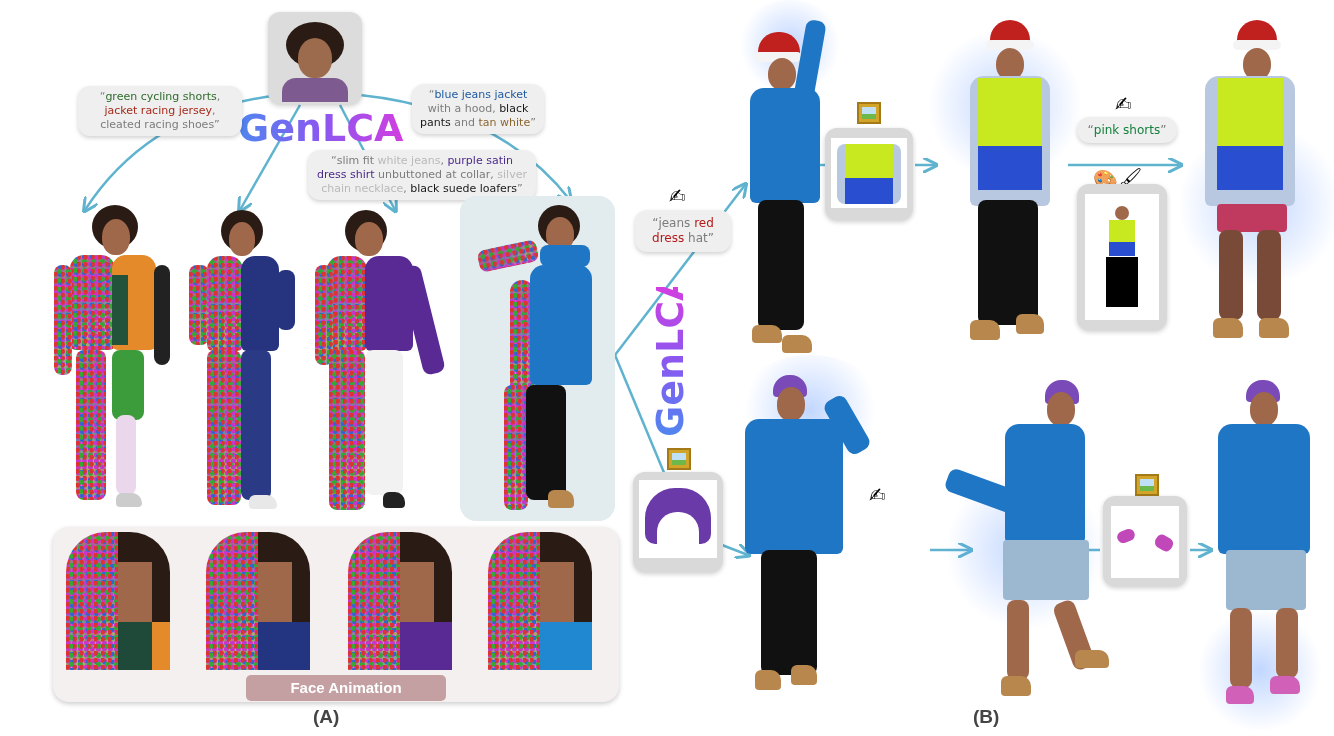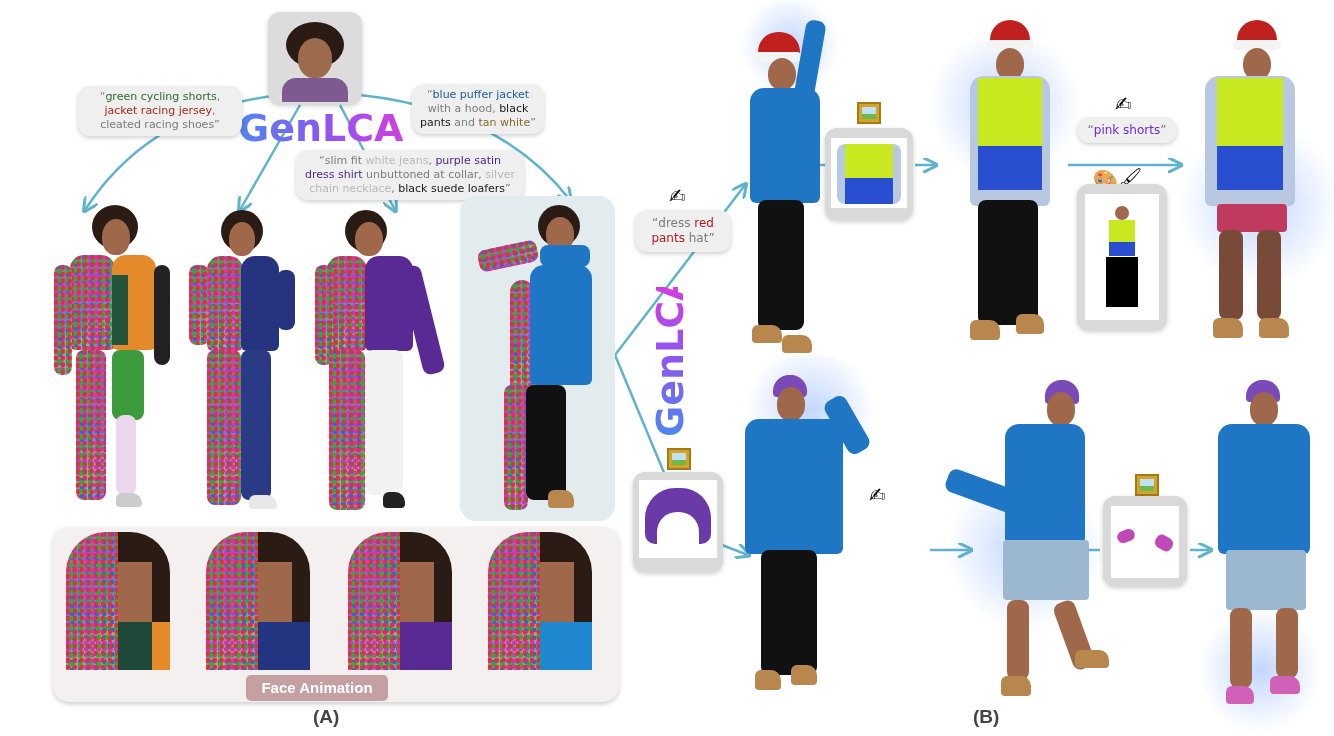--- a/index.html
+++ b/index.html
@@ -18,21 +18,21 @@
   .c-green { color: #2e6b2a; }
   .c-darkred { color: #a52a1a; }
   .c-navy { color: #1f3a78; }
   .c-lightgray { color: #b9b9b9; }
   .c-purple { color: #4b2a8a; }
   .c-black { color: #1a1a1a; }
   .c-tan { color: #8a6630; }
   .c-blue { color: #1f5aa0; }
   .c-steel { color: #3b6a98; }
   .c-red { color: #b31a1a; }
-  .c-pink { color: #6d28d9; }
+  .c-pink { color: #15803d; }
 
   .logo {
     font-family: "DejaVu Sans", sans-serif; font-weight: bold;
     background: linear-gradient(90deg, #4f86f0, #8a58f0, #d23ee0);
     -webkit-background-clip: text; background-clip: text; color: transparent;
   }
 
   
   .figure { position: absolute; }
   .head { position: absolute; border-radius: 50% 50% 45% 45%; background: #a0684a; }
@@ -106,26 +106,26 @@
     </div>
   </div>
 
   <div class="abs logo" style="left:238px;top:106px;font-size:38px;line-height:44px;">GenLCA</div>
 
   <div class="bubble" style="left:78px;top:86px;width:164px;">
     <span>“</span><b class="c-green">green cycling shorts</b><span>, </span><br><b class="c-darkred">jacket racing jersey</b><span>, cleated racing shoes”</span>
   </div>
 
 
-  <div class="bubble" style="left:296px;top:150px;width:228px;">
+  <div class="bubble" style="left:308px;top:150px;width:228px;">
     <span>“slim fit </span><span class="c-lightgray">white jeans</span><span>, </span><b class="c-purple">purple satin dress shirt</b><span> unbuttoned at collar, </span><span class="c-lightgray">silver chain necklace</span><span>, </span><span class="c-black">black suede loafers</span><span>”</span>
   </div>
 
   <div class="bubble" style="left:412px;top:84px;width:132px;">
-    <span>“</span><b class="c-blue">blue puffer jacket</b><span> with a hood, </span><b class="c-black">black pants</b><span> and </span><b class="c-tan">tan white</b><span>”</span>
+    <span>“</span><b class="c-blue">blue jeans jacket</b><span> with a hood, </span><b class="c-black">black pants</b><span> and </span><b class="c-tan">tan white</b><span>”</span>
   </div>
 
   <div class="figure" style="left:50px;top:205px;width:130px;height:315px;">
     <div class="afro" style="left:42px;top:0;width:46px;height:44px;"></div>
     <div class="head" style="left:52px;top:14px;width:28px;height:36px;"></div>
     <div class="torso mesh" style="left:20px;top:50px;width:45px;height:95px;"></div>
     <div class="torso" style="left:62px;top:50px;width:44px;height:95px;background:#e48a2a;"></div>
     <div class="abs" style="left:62px;top:70px;width:16px;height:70px;background:#23533a;"></div>
     <div class="limb mesh" style="left:4px;top:60px;width:18px;height:110px;"></div>
     <div class="limb" style="left:104px;top:60px;width:16px;height:100px;background:#222;"></div>
@@ -191,33 +191,33 @@
       <div class="abs" style="left:52px;top:0;width:52px;height:90px;background:#2a1c14;border-radius:0 40px 0 0;"></div>
       <div class="abs" style="left:52px;top:30px;width:34px;height:60px;background:#a0684a;"></div>
       <div class="abs" style="left:52px;top:90px;width:52px;height:48px;background:#5a2a94;"></div>
     </div>
     <div class="abs" style="left:435px;top:5px;width:104px;height:138px;">
       <div class="abs mesh" style="left:0;top:0;width:52px;height:138px;border-radius:40px 0 0 0;"></div>
       <div class="abs" style="left:52px;top:0;width:52px;height:90px;background:#2a1c14;border-radius:0 40px 0 0;"></div>
       <div class="abs" style="left:52px;top:30px;width:34px;height:60px;background:#a0684a;"></div>
       <div class="abs" style="left:52px;top:90px;width:52px;height:48px;background:#2088d0;"></div>
     </div>
-    <div class="abs" style="left:193px;top:148px;width:142px;height:26px;background:#c4a0a2;border-radius:5px;color:#fff;font-family:'Liberation Sans',sans-serif;font-weight:bold;font-size:15px;line-height:26px;text-align:center;">Face Animation</div>
+    <div class="abs" style="left:193px;top:148px;width:200px;height:26px;background:#c4a0a2;border-radius:5px;color:#fff;font-family:'Liberation Sans',sans-serif;font-weight:bold;font-size:15px;line-height:26px;text-align:center;">Face Animation</div>
   </div>
 
   <div class="panel-label" style="left:313px;top:706px;">(A)</div>
 </div>
 
 <div class="abs" style="left:625px;top:0;width:709px;height:736px;">
 
   <div class="abs logo" style="left:-30px;top:340px;font-size:38px;line-height:44px;transform:rotate(-90deg);transform-origin:center;width:150px;text-align:center;">GenLCA</div>
 
   <div class="hand-icon" style="left:44px;top:186px;">✍</div>
   <div class="bubble" style="left:10px;top:210px;width:96px;font-size:12px;line-height:15px;padding:6px 8px;">
-    <span>“dress </span><b class="c-red">red pants</b><span> hat”</span>
+    <span>“jeans </span><b class="c-red">red dress</b><span> hat”</span>
   </div>
 
   <div class="glow" style="left:110px;top:0;width:110px;height:90px;"></div>
   <div class="figure" style="left:115px;top:20px;width:120px;height:340px;">
     <div class="abs" style="left:18px;top:12px;width:42px;height:22px;background:#c0201e;border-radius:20px 20px 0 0;"></div>
     <div class="abs" style="left:14px;top:32px;width:48px;height:10px;background:#f4f4f4;border-radius:5px;"></div>
     <div class="head" style="left:28px;top:38px;width:28px;height:32px;"></div>
     <div class="torso" style="left:10px;top:68px;width:70px;height:115px;background:#1f76c4;"></div>
     <div class="limb" style="left:60px;top:0;width:20px;height:80px;background:#1f76c4;transform:rotate(10deg);"></div>
     <div class="limb" style="left:18px;top:180px;width:46px;height:130px;background:#111;"></div>

